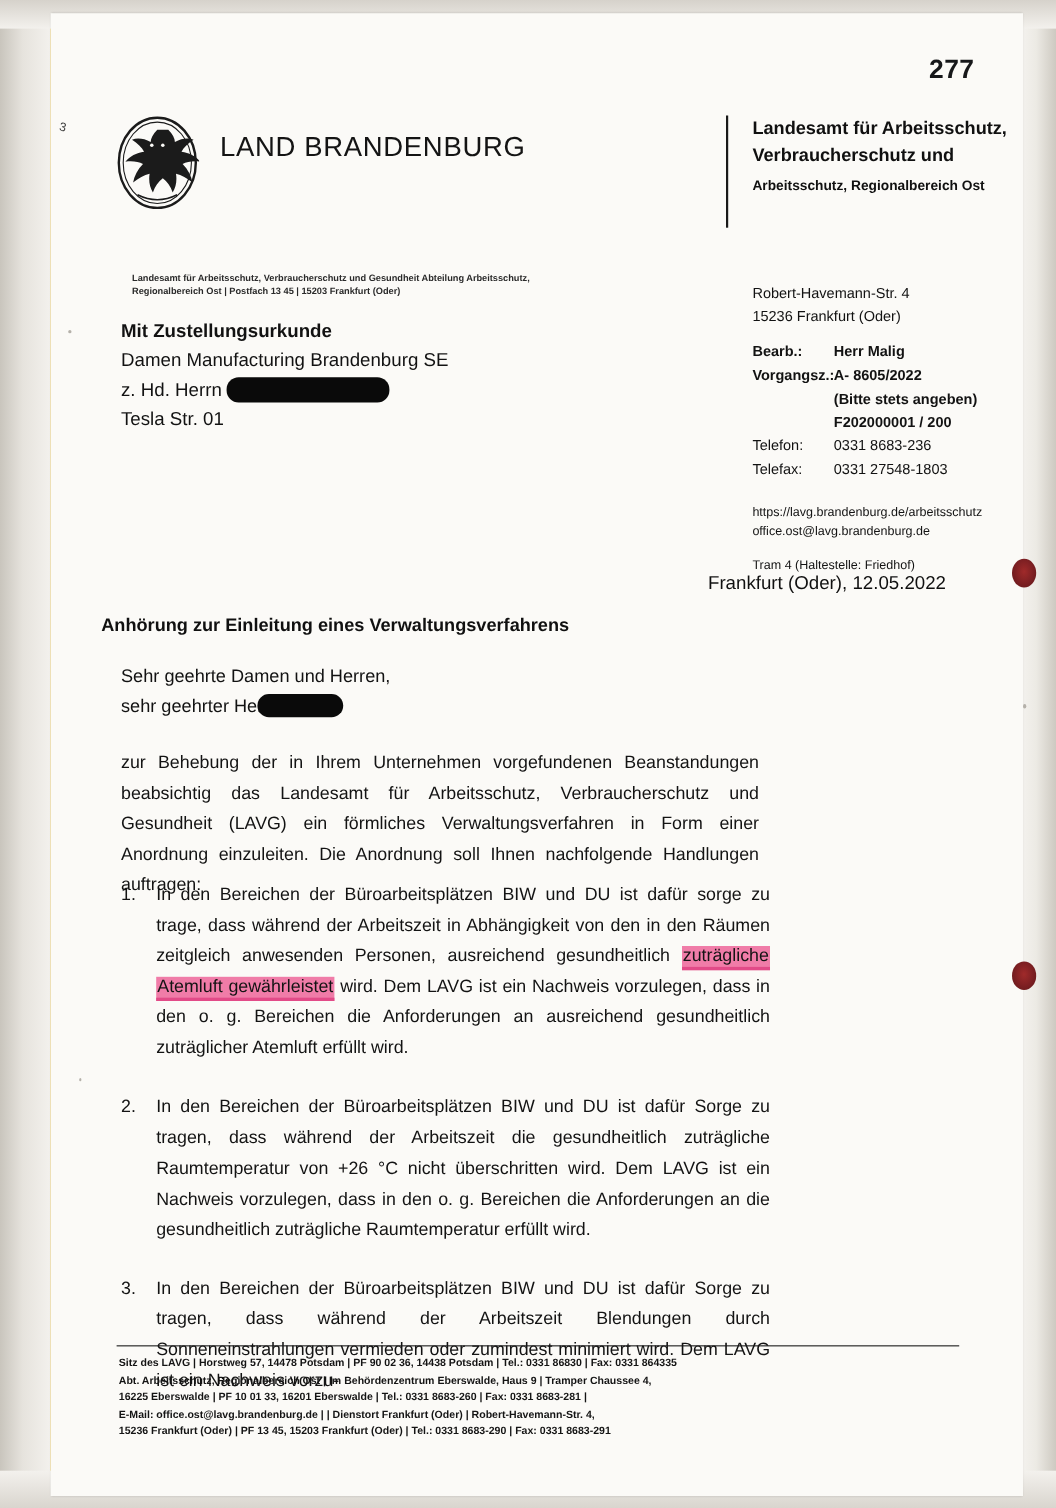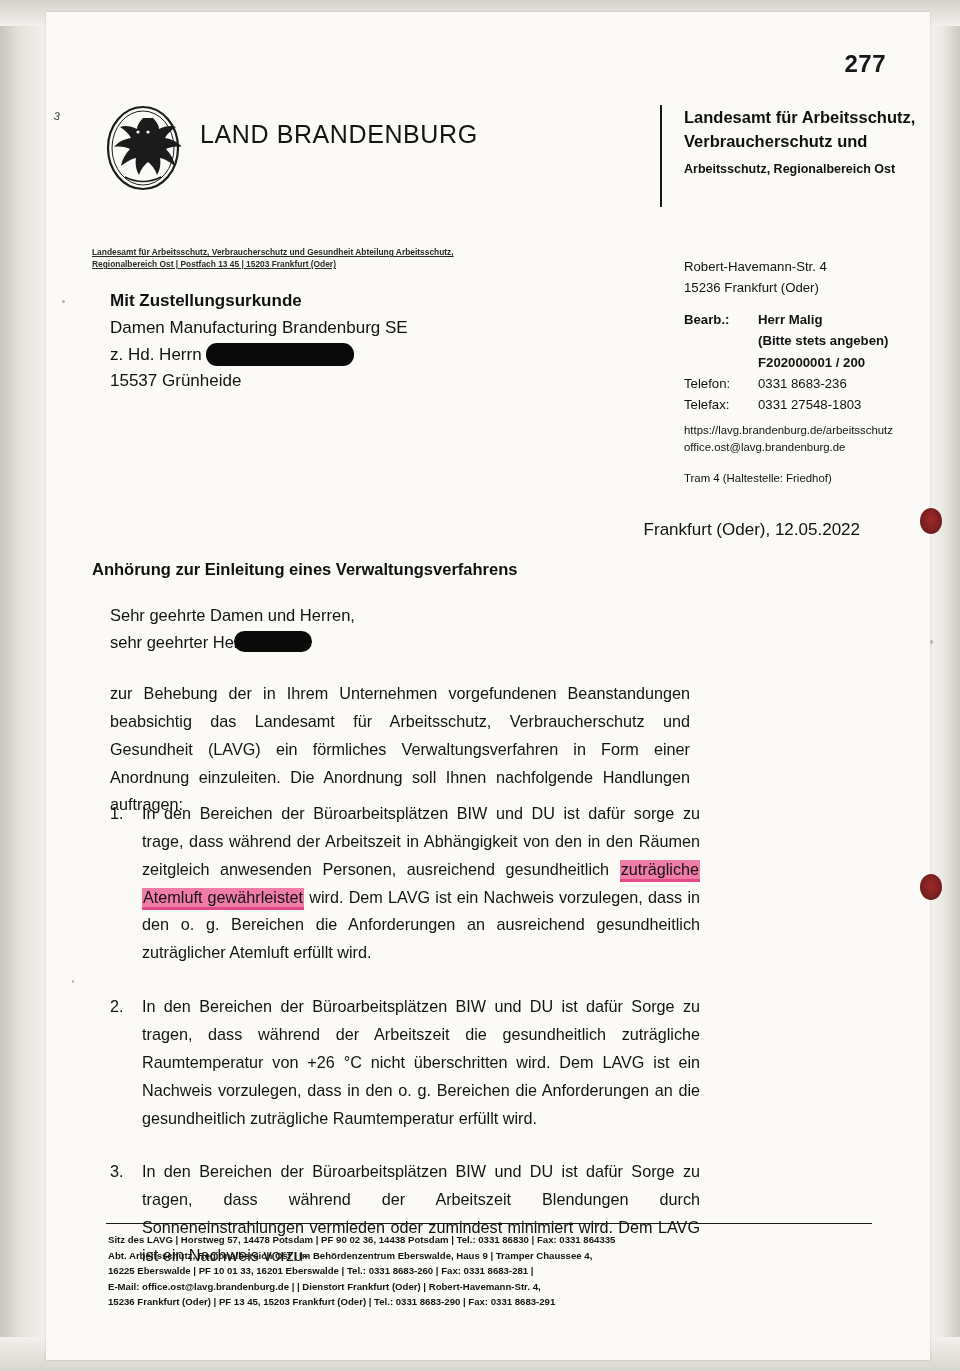--- a/index.html
+++ b/index.html
@@ -108,27 +108,26 @@
   .agency-sub {
     margin-top: 8px;
     font-size: 12.5px;
     font-weight: 700;
     color: #101010;
   }
 
   
   .sender-line {
     position: absolute;
-    left: 92px; top: 246px;
+    left: 120px; top: 246px;
     width: 420px;
     font-size: 8.4px;
     font-weight: 700;
     line-height: 1.45;
     color: #2a2a2a;
-    text-decoration: underline;
   }
 
   
   .address-block {
     position: absolute;
     left: 110px; top: 288px;
     width: 400px;
     font-size: 17px;
     line-height: 1.58;
     color: #121212;
@@ -326,50 +325,54 @@
 
     <div class="sender-line">Landesamt für Arbeitsschutz, Verbraucherschutz und Gesundheit Abteilung Arbeitsschutz, Regionalbereich Ost | Postfach 13 45 | 15203 Frankfurt (Oder)</div>
 
     <div class="address-block">
       <div style="font-weight:700">Mit Zustellungsurkunde</div>
       <div>Damen Manufacturing Brandenburg SE</div>
       <div class="addr-redact-row">
         <span>z. Hd. Herrn</span>
         <span class="redaction redact-addr"></span>
       </div>
-      <div>15537 Grünheide</div>
+      <div>Tesla Str. 01</div>
     </div>
 
     <div class="contact-block">
       <div>Robert-Havemann-Str. 4</div>
       <div>15236 Frankfurt (Oder)</div>
       <div class="contact-gap"></div>
 
       <div class="contact-row">
         <div class="contact-key contact-strong">Bearb.:</div>
         <div class="contact-val contact-strong">Herr Malig</div>
       </div>
       <div class="contact-row">
+        <div class="contact-key contact-strong">Vorgangsz.:</div>
+        <div class="contact-val contact-strong">A- 8605/2022</div>
+      </div>
+      <div class="contact-row">
         <div class="contact-key"></div>
         <div class="contact-val contact-strong">(Bitte stets angeben)</div>
       </div>
       <div class="contact-row">
         <div class="contact-key"></div>
         <div class="contact-val contact-strong">F202000001 / 200</div>
       </div>
       <div class="contact-row">
         <div class="contact-key">Telefon:</div>
         <div class="contact-val">0331 8683-236</div>
       </div>
       <div class="contact-row">
         <div class="contact-key">Telefax:</div>
         <div class="contact-val">0331 27548-1803</div>
       </div>
 
-      <div class="contact-small" style="margin-top:6px">https://lavg.brandenburg.de/arbeitsschutz</div>
+      <div class="contact-small" style="margin-top:21px">https://lavg.brandenburg.de/arbeitsschutz</div>
       <div class="contact-small">office.ost@lavg.brandenburg.de</div>
       <div class="contact-small" style="margin-top:14px">Tram 4 (Haltestelle: Friedhof)</div>
     </div>
 
     <div class="date-line">Frankfurt (Oder), 12.05.2022</div>
 
     <div class="subject">Anhörung zur Einleitung eines Verwaltungsverfahrens</div>
 
     <div class="salutation">
       <div>Sehr geehrte Damen und Herren,</div>

